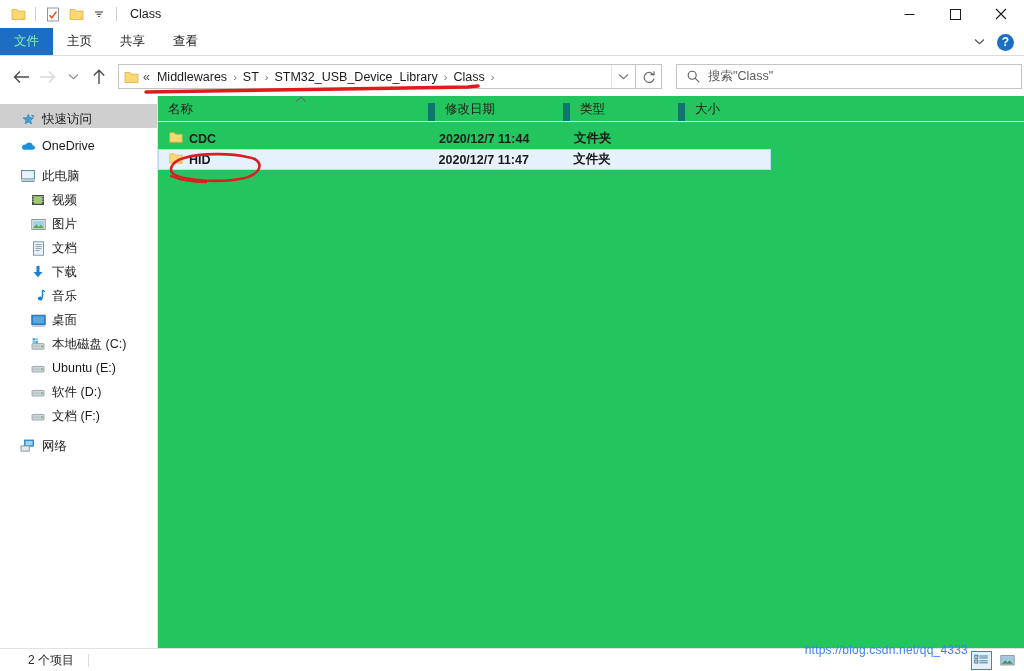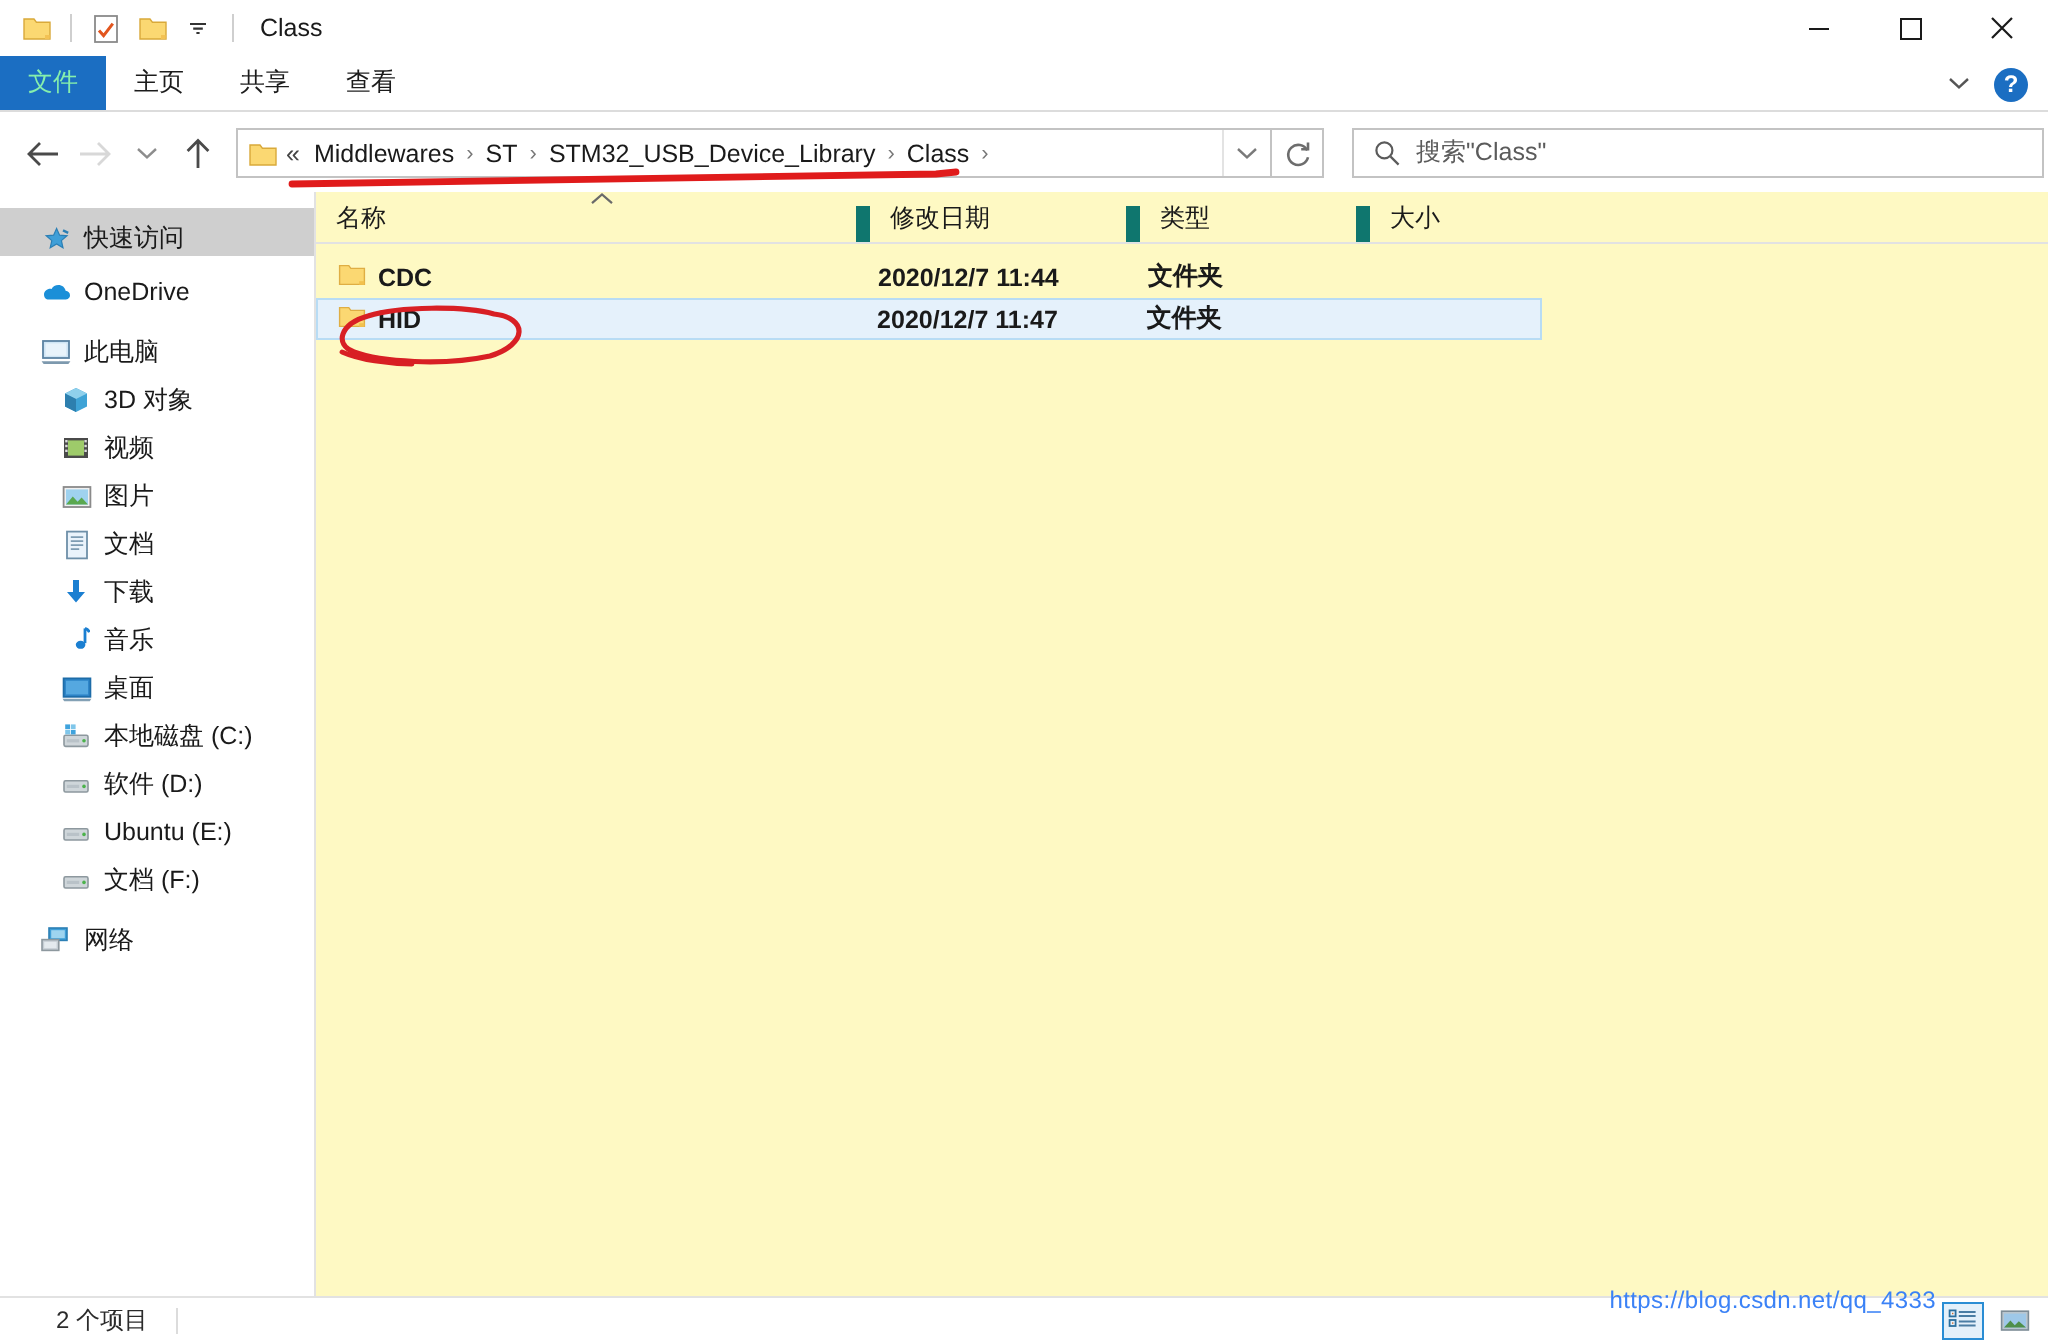--- a/index.html
+++ b/index.html
@@ -140,21 +140,21 @@
   .side-item.selected { background: #cfcfcf; align-items: flex-end; }
   .side-item .ico {
     width: 16px; height: 16px; margin-right: 6px;
     display: flex; align-items: center; justify-content: center; flex: none;
   }
   .lvl0 { padding-left: 20px; }
   .lvl1 { padding-left: 30px; }
   .side-gap { height: 6px; }
 
   #filelist {
-    flex: 1; height: 552px; background: #fef9c3; position: relative;
+    flex: 1; height: 552px; background: #22c55e; position: relative;
   }
   #colhead {
     height: 26px; display: flex; align-items: flex-end;
     border-bottom: 1px solid #e2e2e2;
     position: relative;
   }
   .col {
     font-size: 12.5px; color: #1a1a1a; padding-bottom: 5px; padding-left: 10px;
     border-left: 7px solid #0f766e; height: 18px; cursor: default;
     display: flex; align-items: center; box-sizing: border-box;
@@ -370,30 +370,20 @@
         <span class="ico">
           <svg width="16" height="14" viewBox="0 0 16 14">
             <rect x="1.5" y="1.5" width="13" height="8.5" fill="#cfe5f5" stroke="#5b83a3" stroke-width="0.9"></rect>
             <rect x="2.8" y="2.7" width="10.4" height="6.2" fill="#e8f3fb"></rect>
             <path d="M0.8 11.6h14.4l-1 1.4H1.8z" fill="#7d99ae"></path>
           </svg>
         </span>
         <span>此电脑</span>
       </div>
 
-      <div class="side-item lvl1">
-        <span class="ico">
-          <svg width="14" height="14" viewBox="0 0 14 14">
-            <path d="M7 1L12.5 3.7v6.6L7 13 1.5 10.3V3.7z" fill="#3ea3d6"></path>
-            <path d="M7 1L12.5 3.7 7 6.5 1.5 3.7z" fill="#8fd0ec"></path>
-            <path d="M7 6.5v6.5L1.5 10.3V3.7z" fill="#2d7fae"></path>
-          </svg>
-        </span>
-        <span>3D 对象</span>
-      </div>
 
       <div class="side-item lvl1">
         <span class="ico">
           <svg width="14" height="14" viewBox="0 0 14 14">
             <rect x="1" y="2" width="12" height="10" fill="#4a4a4a"></rect>
             <rect x="3" y="3.2" width="8" height="7.6" fill="#9ecb6a"></rect>
             <rect x="1.6" y="3" width="1.2" height="1.2" fill="#ddd"></rect>
             <rect x="1.6" y="5.4" width="1.2" height="1.2" fill="#ddd"></rect>
             <rect x="1.6" y="7.8" width="1.2" height="1.2" fill="#ddd"></rect>
             <rect x="11.2" y="3" width="1.2" height="1.2" fill="#ddd"></rect>
@@ -472,32 +462,32 @@
       </div>
 
       <div class="side-item lvl1">
         <span class="ico">
           <svg width="16" height="14" viewBox="0 0 16 14">
             <rect x="2" y="5.4" width="12" height="5.6" rx="0.8" fill="#cfd6da" stroke="#8d989e" stroke-width="0.8"></rect>
             <rect x="3.4" y="7.4" width="6.2" height="1.6" fill="#b9c2c8"></rect>
             <circle cx="12" cy="8.2" r="0.9" fill="#4bb24b"></circle>
           </svg>
         </span>
-        <span>软件 (D:)</span>
+        <span>Ubuntu (E:)</span>
       </div>
 
       <div class="side-item lvl1">
         <span class="ico">
           <svg width="16" height="14" viewBox="0 0 16 14">
             <rect x="2" y="5.4" width="12" height="5.6" rx="0.8" fill="#cfd6da" stroke="#8d989e" stroke-width="0.8"></rect>
             <rect x="3.4" y="7.4" width="6.2" height="1.6" fill="#b9c2c8"></rect>
             <circle cx="12" cy="8.2" r="0.9" fill="#4bb24b"></circle>
           </svg>
         </span>
-        <span>Ubuntu (E:)</span>
+        <span>软件 (D:)</span>
       </div>
 
       <div class="side-item lvl1">
         <span class="ico">
           <svg width="16" height="14" viewBox="0 0 16 14">
             <rect x="2" y="5.4" width="12" height="5.6" rx="0.8" fill="#cfd6da" stroke="#8d989e" stroke-width="0.8"></rect>
             <rect x="3.4" y="7.4" width="6.2" height="1.6" fill="#b9c2c8"></rect>
             <circle cx="12" cy="8.2" r="0.9" fill="#4bb24b"></circle>
           </svg>
         </span>

